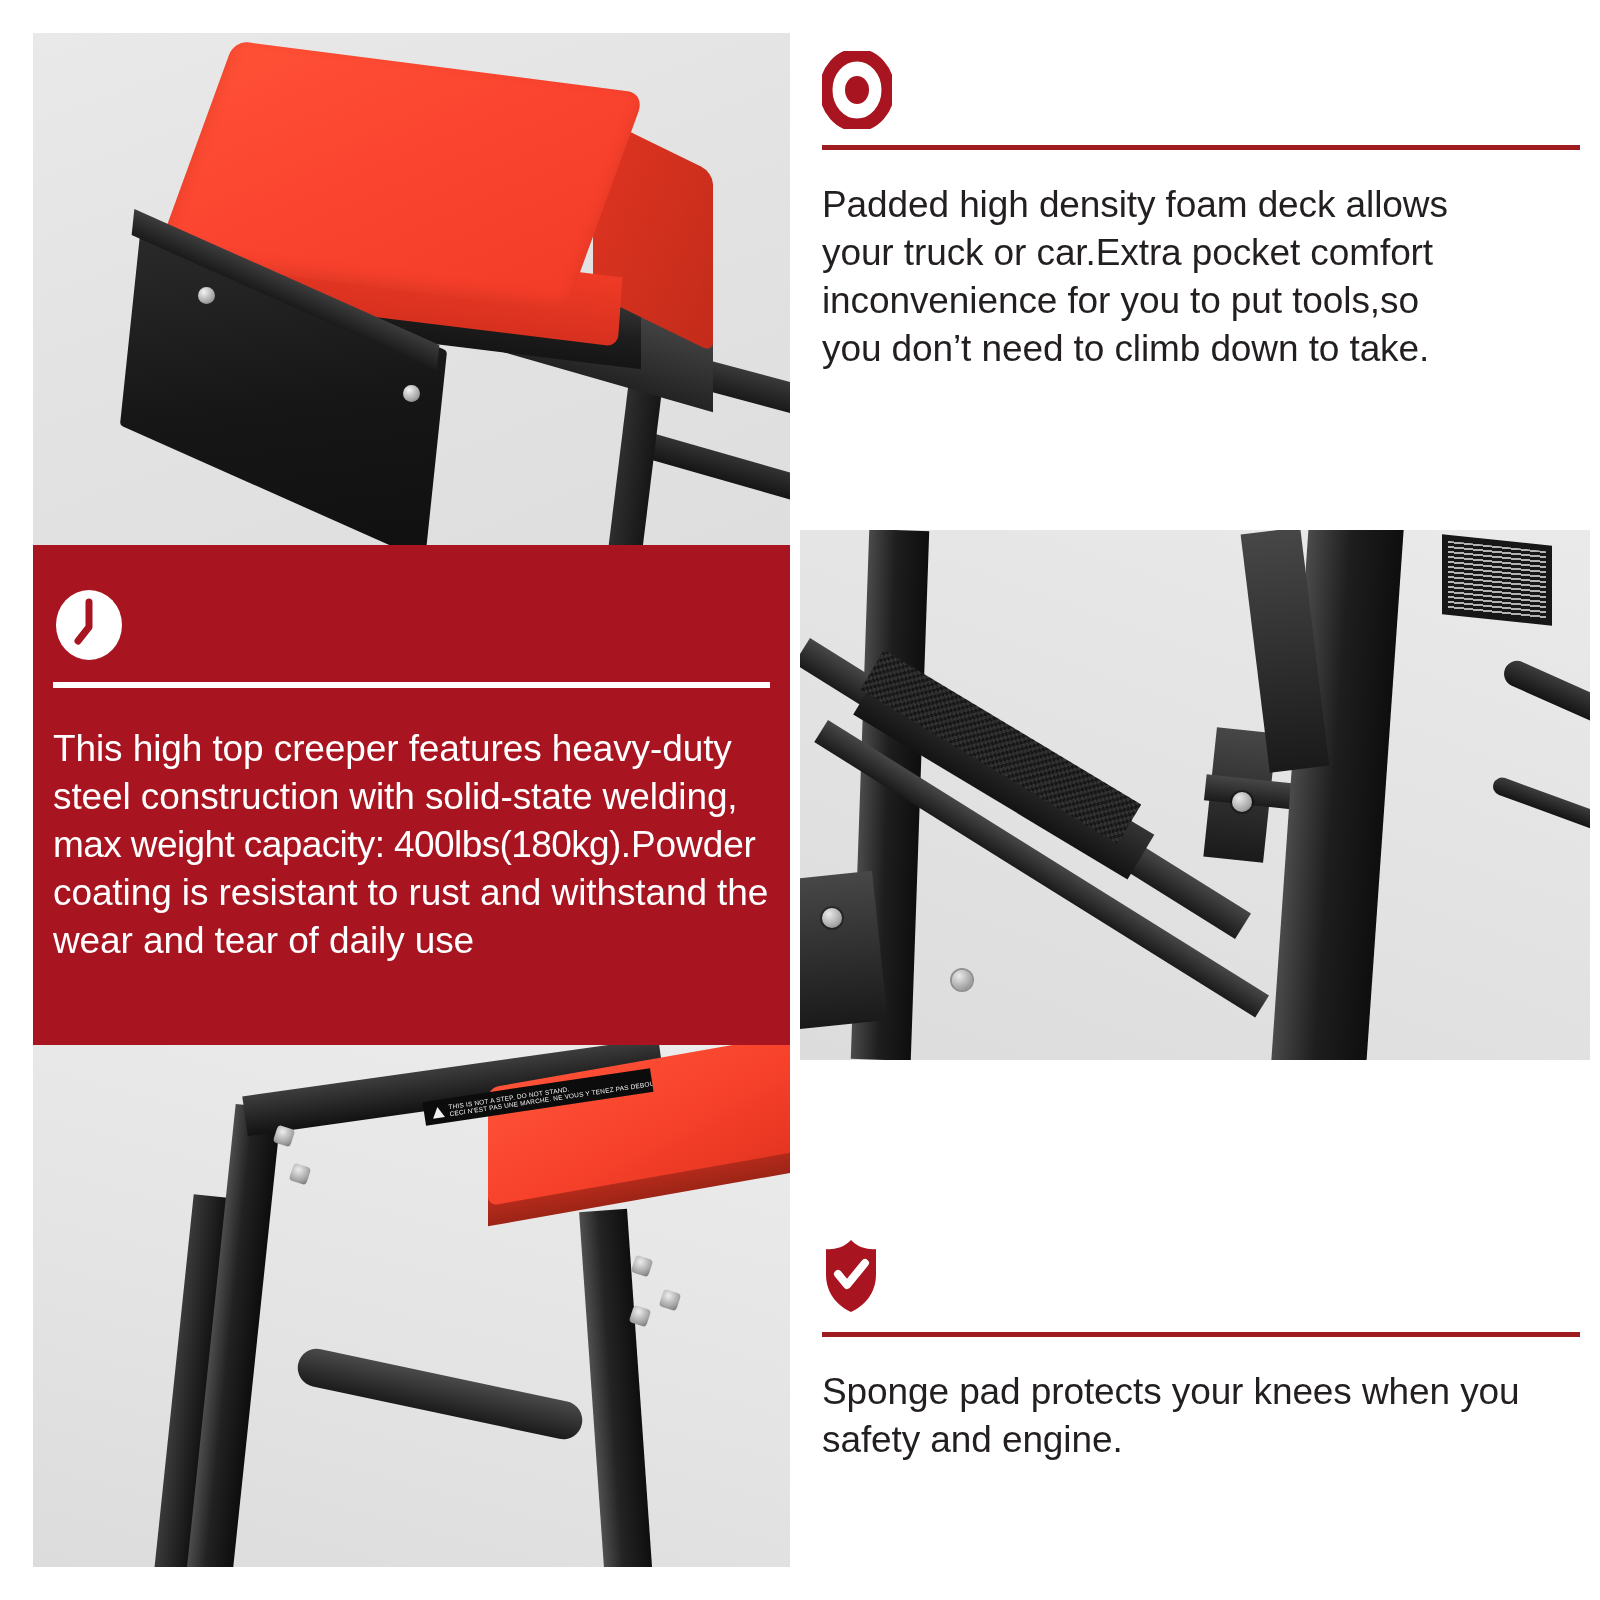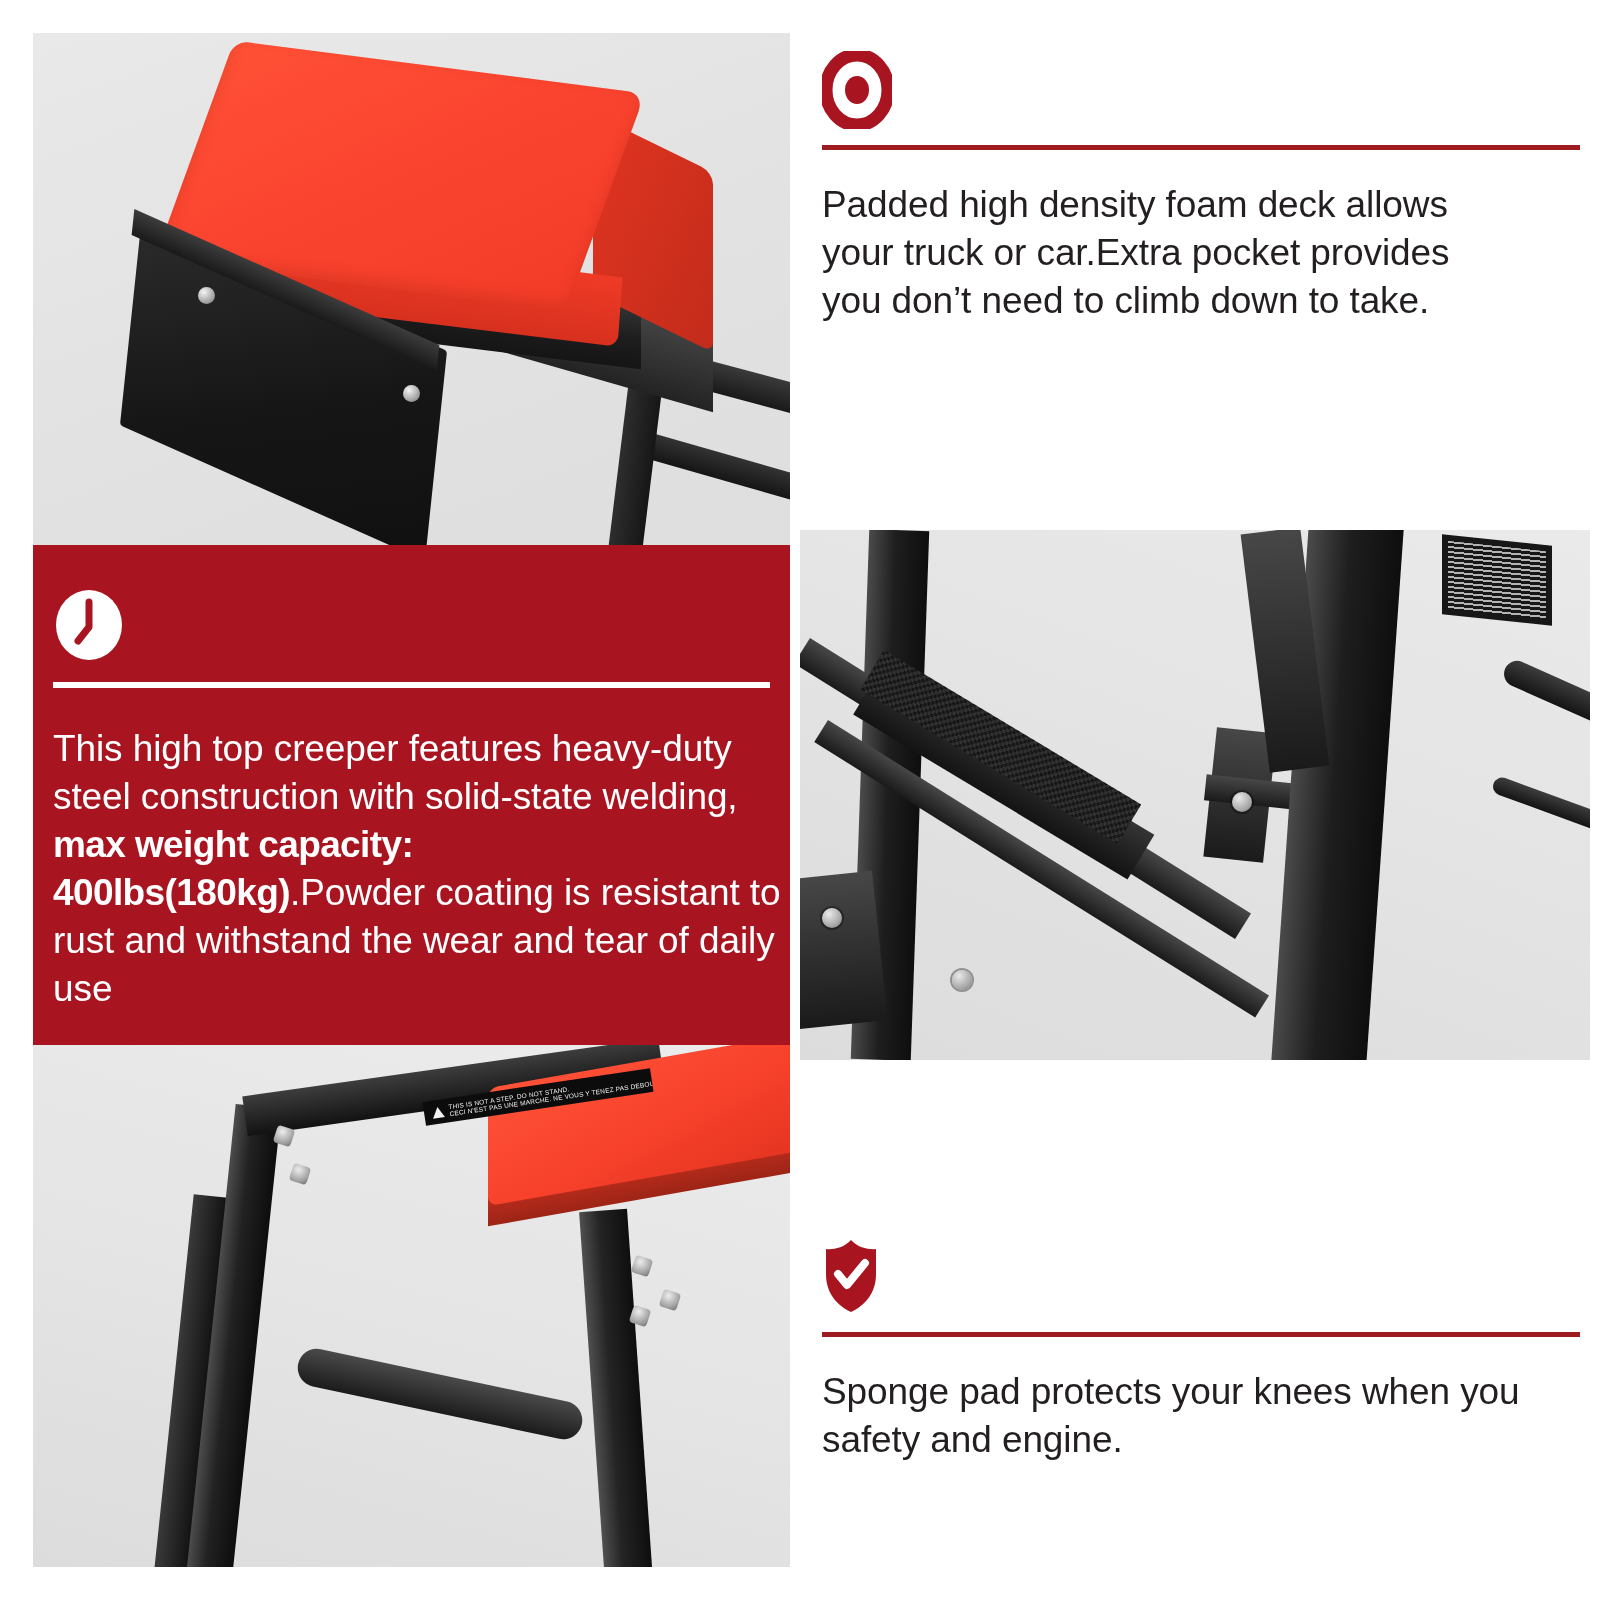--- a/index.html
+++ b/index.html
@@ -64,21 +64,21 @@
   .body-text .warn {
     color: #a81a20;
   }
 
   
   .redpanel {
     background: #a81420;
     color: #ffffff;
   }
   .redpanel .body-text { color: #ffffff; }
-  .redpanel .body-text b { font-weight: 700; letter-spacing: -0.6px; }
+  .redpanel .body-text b { font-weight: 400; letter-spacing: -0.6px; }
 
   
 
   
   .p1-bg { position:absolute; inset:0; background:
       linear-gradient(160deg,#e9e9e9 0%,#e3e3e3 45%,#dedede 100%); }
   .p1-pad-top {
     position:absolute; left:152px; top:34px; width:430px; height:218px;
     background: linear-gradient(147deg,#ff5136 0%,#fb4530 42%,#f23c28 100%);
     transform: skewX(-20deg) skewY(7deg);
@@ -277,21 +277,22 @@
       <svg class="icn" width="70" height="78" viewBox="0 0 70 78" aria-hidden="true">
         <ellipse cx="35" cy="39" rx="31" ry="35" fill="none" stroke="#a81420" stroke-width="13"></ellipse>
         <ellipse cx="35" cy="39" rx="12" ry="14" fill="#a81420"></ellipse>
       </svg>
     </div>
 
     <div class="rule" style="top:112px;"></div>
 
     <div class="body-text" style="top:148px;">
       <div>Padded high density foam deck allows</div>
-      <div>your truck or car.Extra pocket provides</div>
+      <div>your truck or car.Extra pocket comfort</div>
+      <div>inconvenience for you to put tools,so</div>
       <div>you don’t need to climb down to take.</div>
     </div>
   </div>
 
   <div class="panel redpanel" style="left:33px; top:545px; width:757px; height:500px;">
 
     <div class="icon-wrap" style="left:20px; top:42px;">
       <svg class="icn" width="72" height="76" viewBox="0 0 72 76" aria-hidden="true">
         <ellipse cx="36" cy="38" rx="33" ry="35" fill="#ffffff"></ellipse>
         <path d="M36 15 L36 40 L25 54" fill="none" stroke="#a81420" stroke-width="7" stroke-linecap="round" stroke-linejoin="round"></path>

